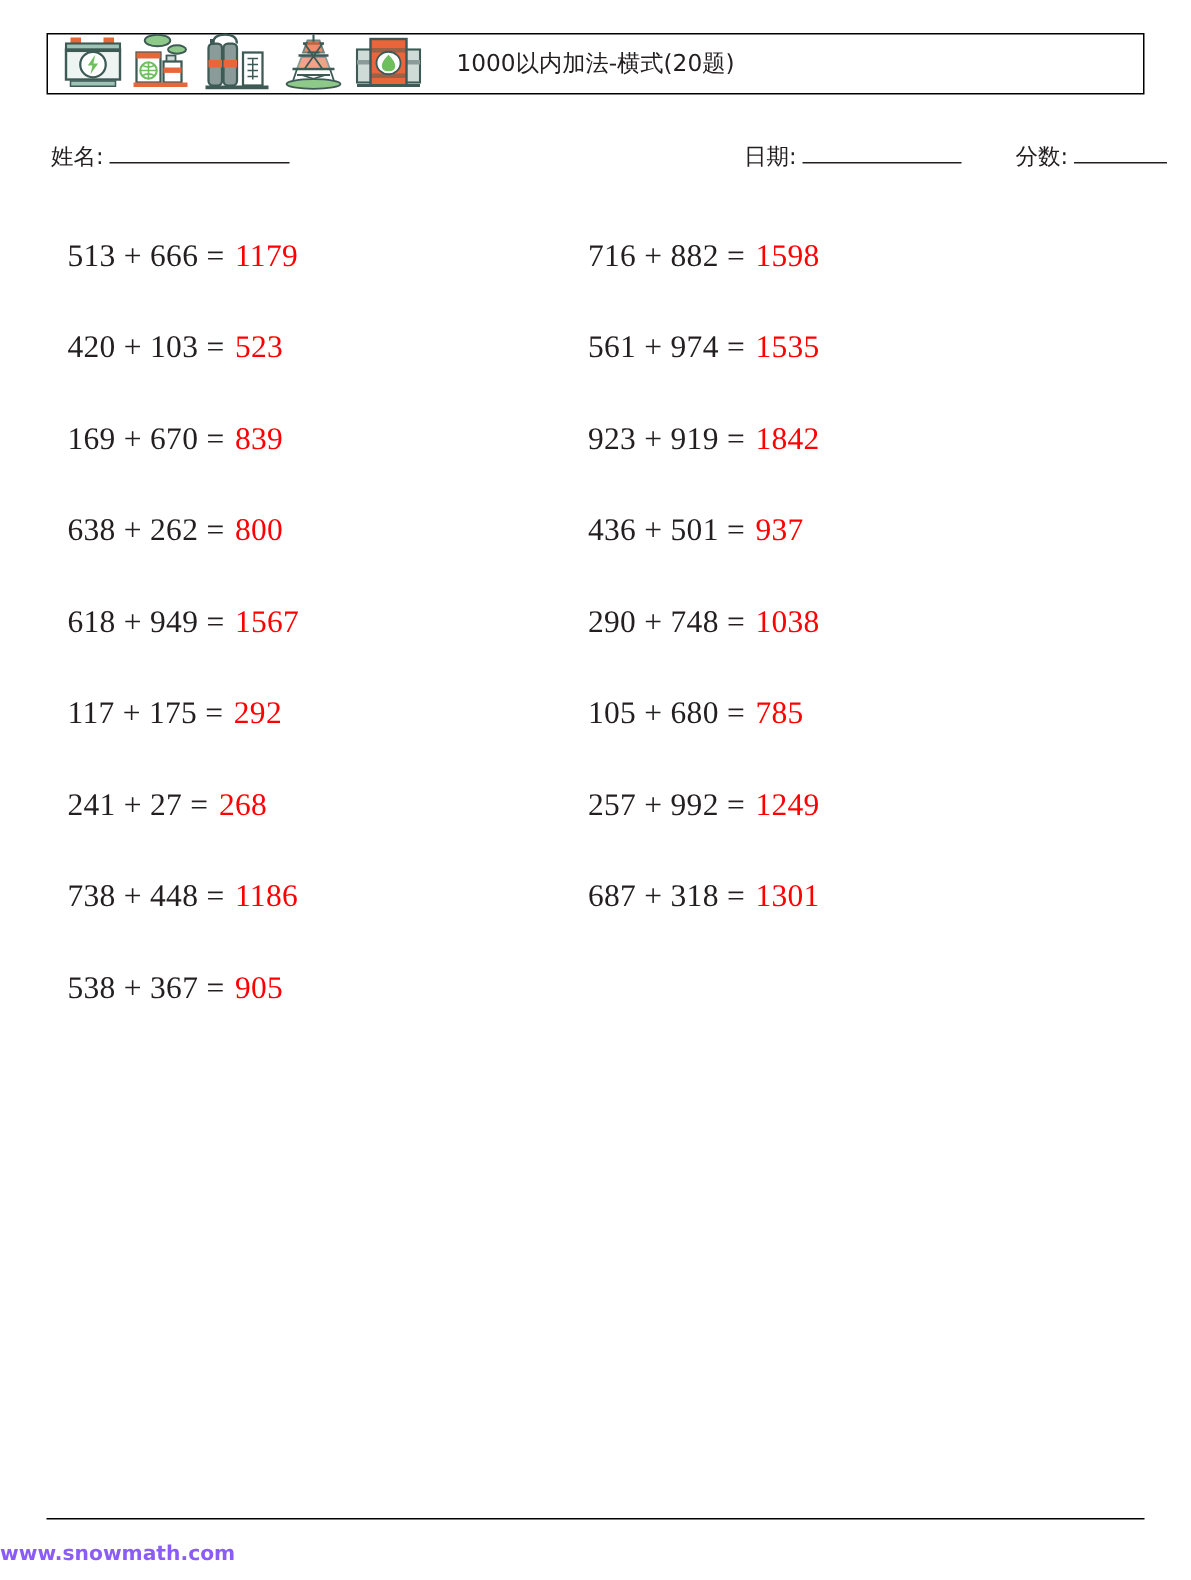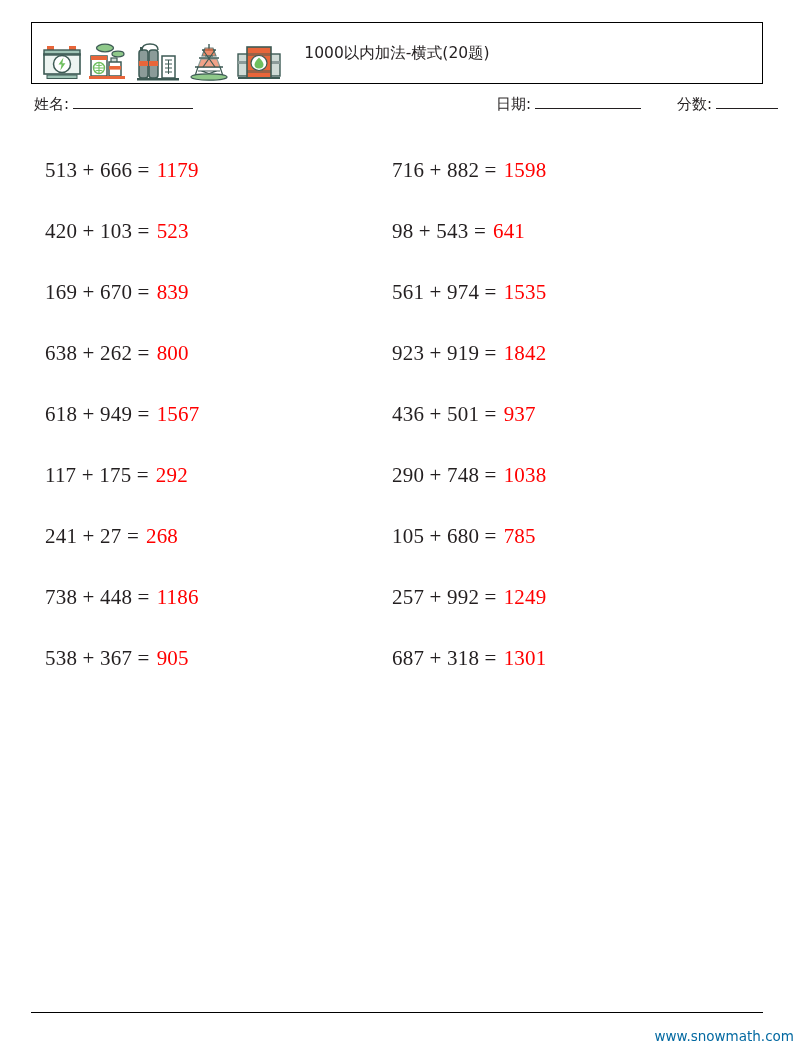--- a/index.html
+++ b/index.html
@@ -16,21 +16,21 @@
     color: #231f20;
     overflow: hidden;
   }
 
   
   .header-box {
     position: absolute;
     left: 31px;
     top: 22px;
     width: 732px;
-    height: 62px;
+    height: 41px;
     border: 1.4px solid #000000;
     display: flex;
     align-items: center;
   }
   .header-icons {
     display: flex;
     align-items: flex-end;
     gap: 3px;
     padding-left: 8px;
     height: 100%;
@@ -116,25 +116,25 @@
     left: 31px;
     top: 1012px;
     width: 732px;
     border-top: 1.6px solid #000000;
   }
   .footer-text {
     position: absolute;
     left: 0;
     right: 0;
     top: 1028px;
-    text-align: right;
+    text-align: left;
     font-size: 13.5px;
-    font-weight: normal;
+    font-weight: bold;
     font-family: "DejaVu Sans", "Liberation Sans", sans-serif;
-    color: #0369a1;
+    color: #8b5cf6;
   }
 </style>
 </head>
 <body>
 
 <div class="header-box">
 
   <div class="header-icons">
 
     <span>
@@ -261,24 +261,20 @@
         <span class="expr">538 + 367 =</span>
         <span class="ans">905</span>
       </div>
     </div>
   <div class="prob-col col-right" id="col-right">
       <div class="prob-row">
         <span class="expr">716 + 882 =</span>
         <span class="ans">1598</span>
       </div>
       <div class="prob-row">
-        <span class="expr">98 + 543 =</span>
-        <span class="ans">641</span>
-      </div>
-      <div class="prob-row">
         <span class="expr">561 + 974 =</span>
         <span class="ans">1535</span>
       </div>
       <div class="prob-row">
         <span class="expr">923 + 919 =</span>
         <span class="ans">1842</span>
       </div>
       <div class="prob-row">
         <span class="expr">436 + 501 =</span>
         <span class="ans">937</span>

